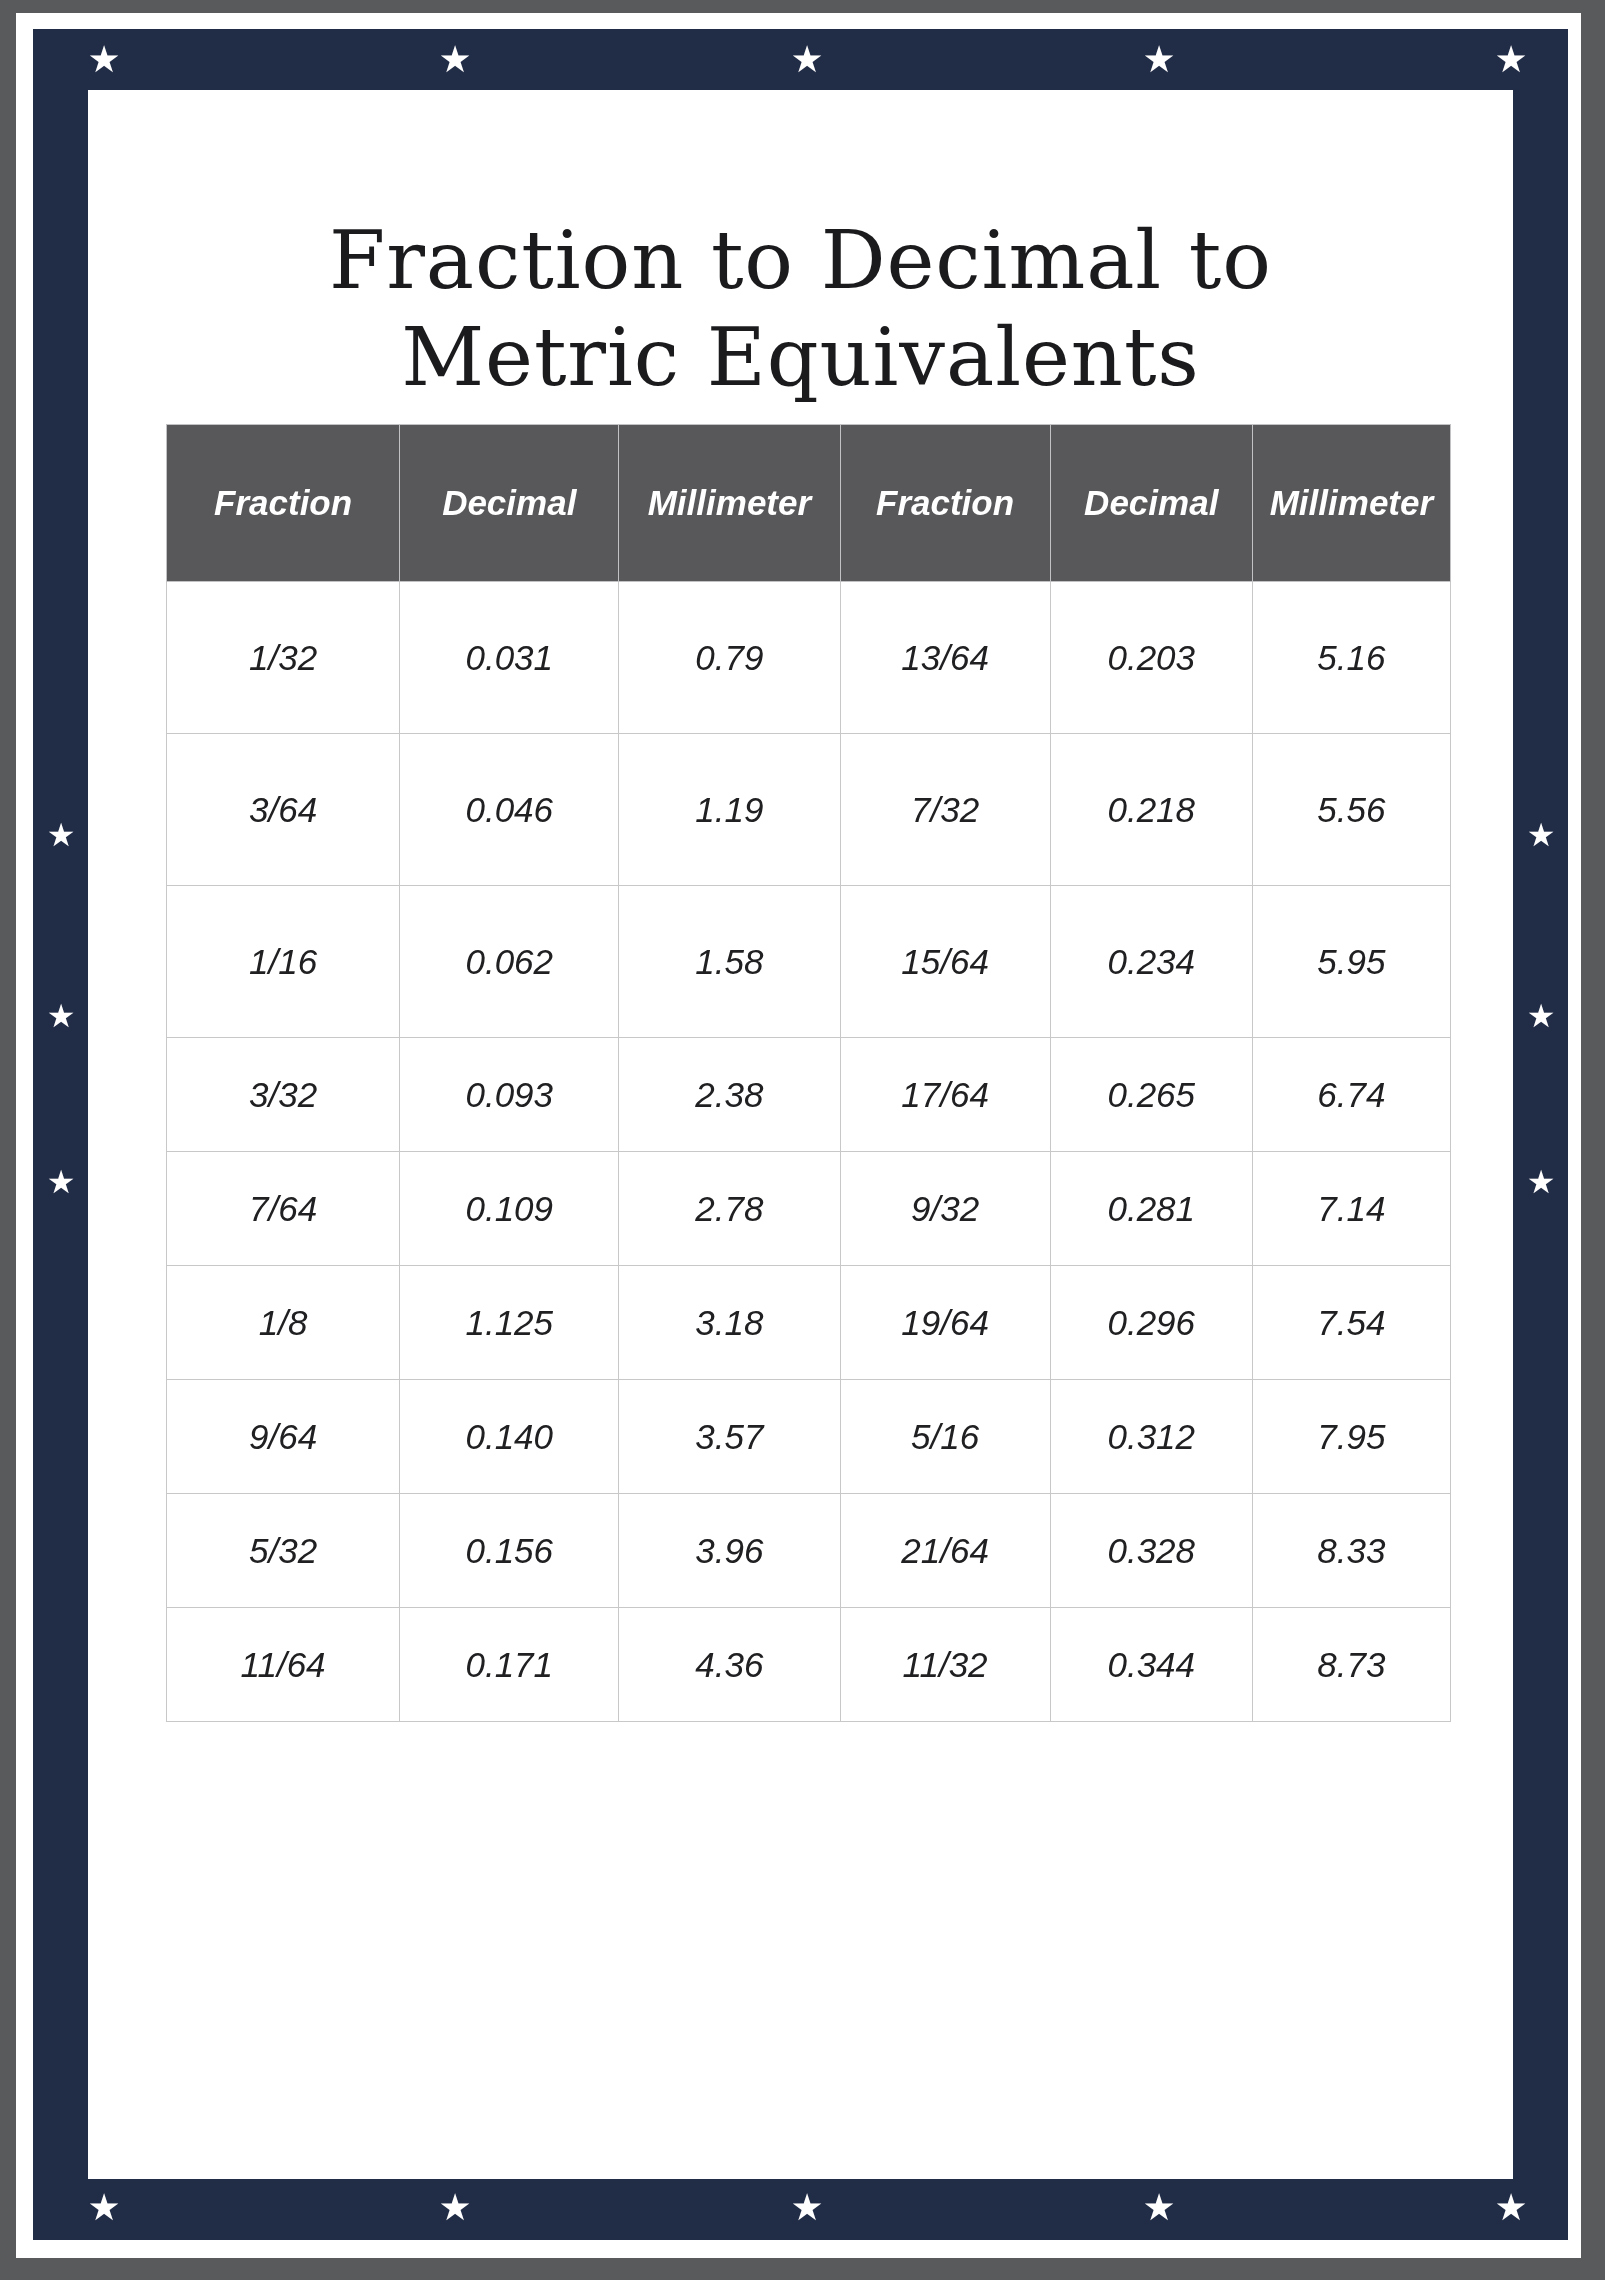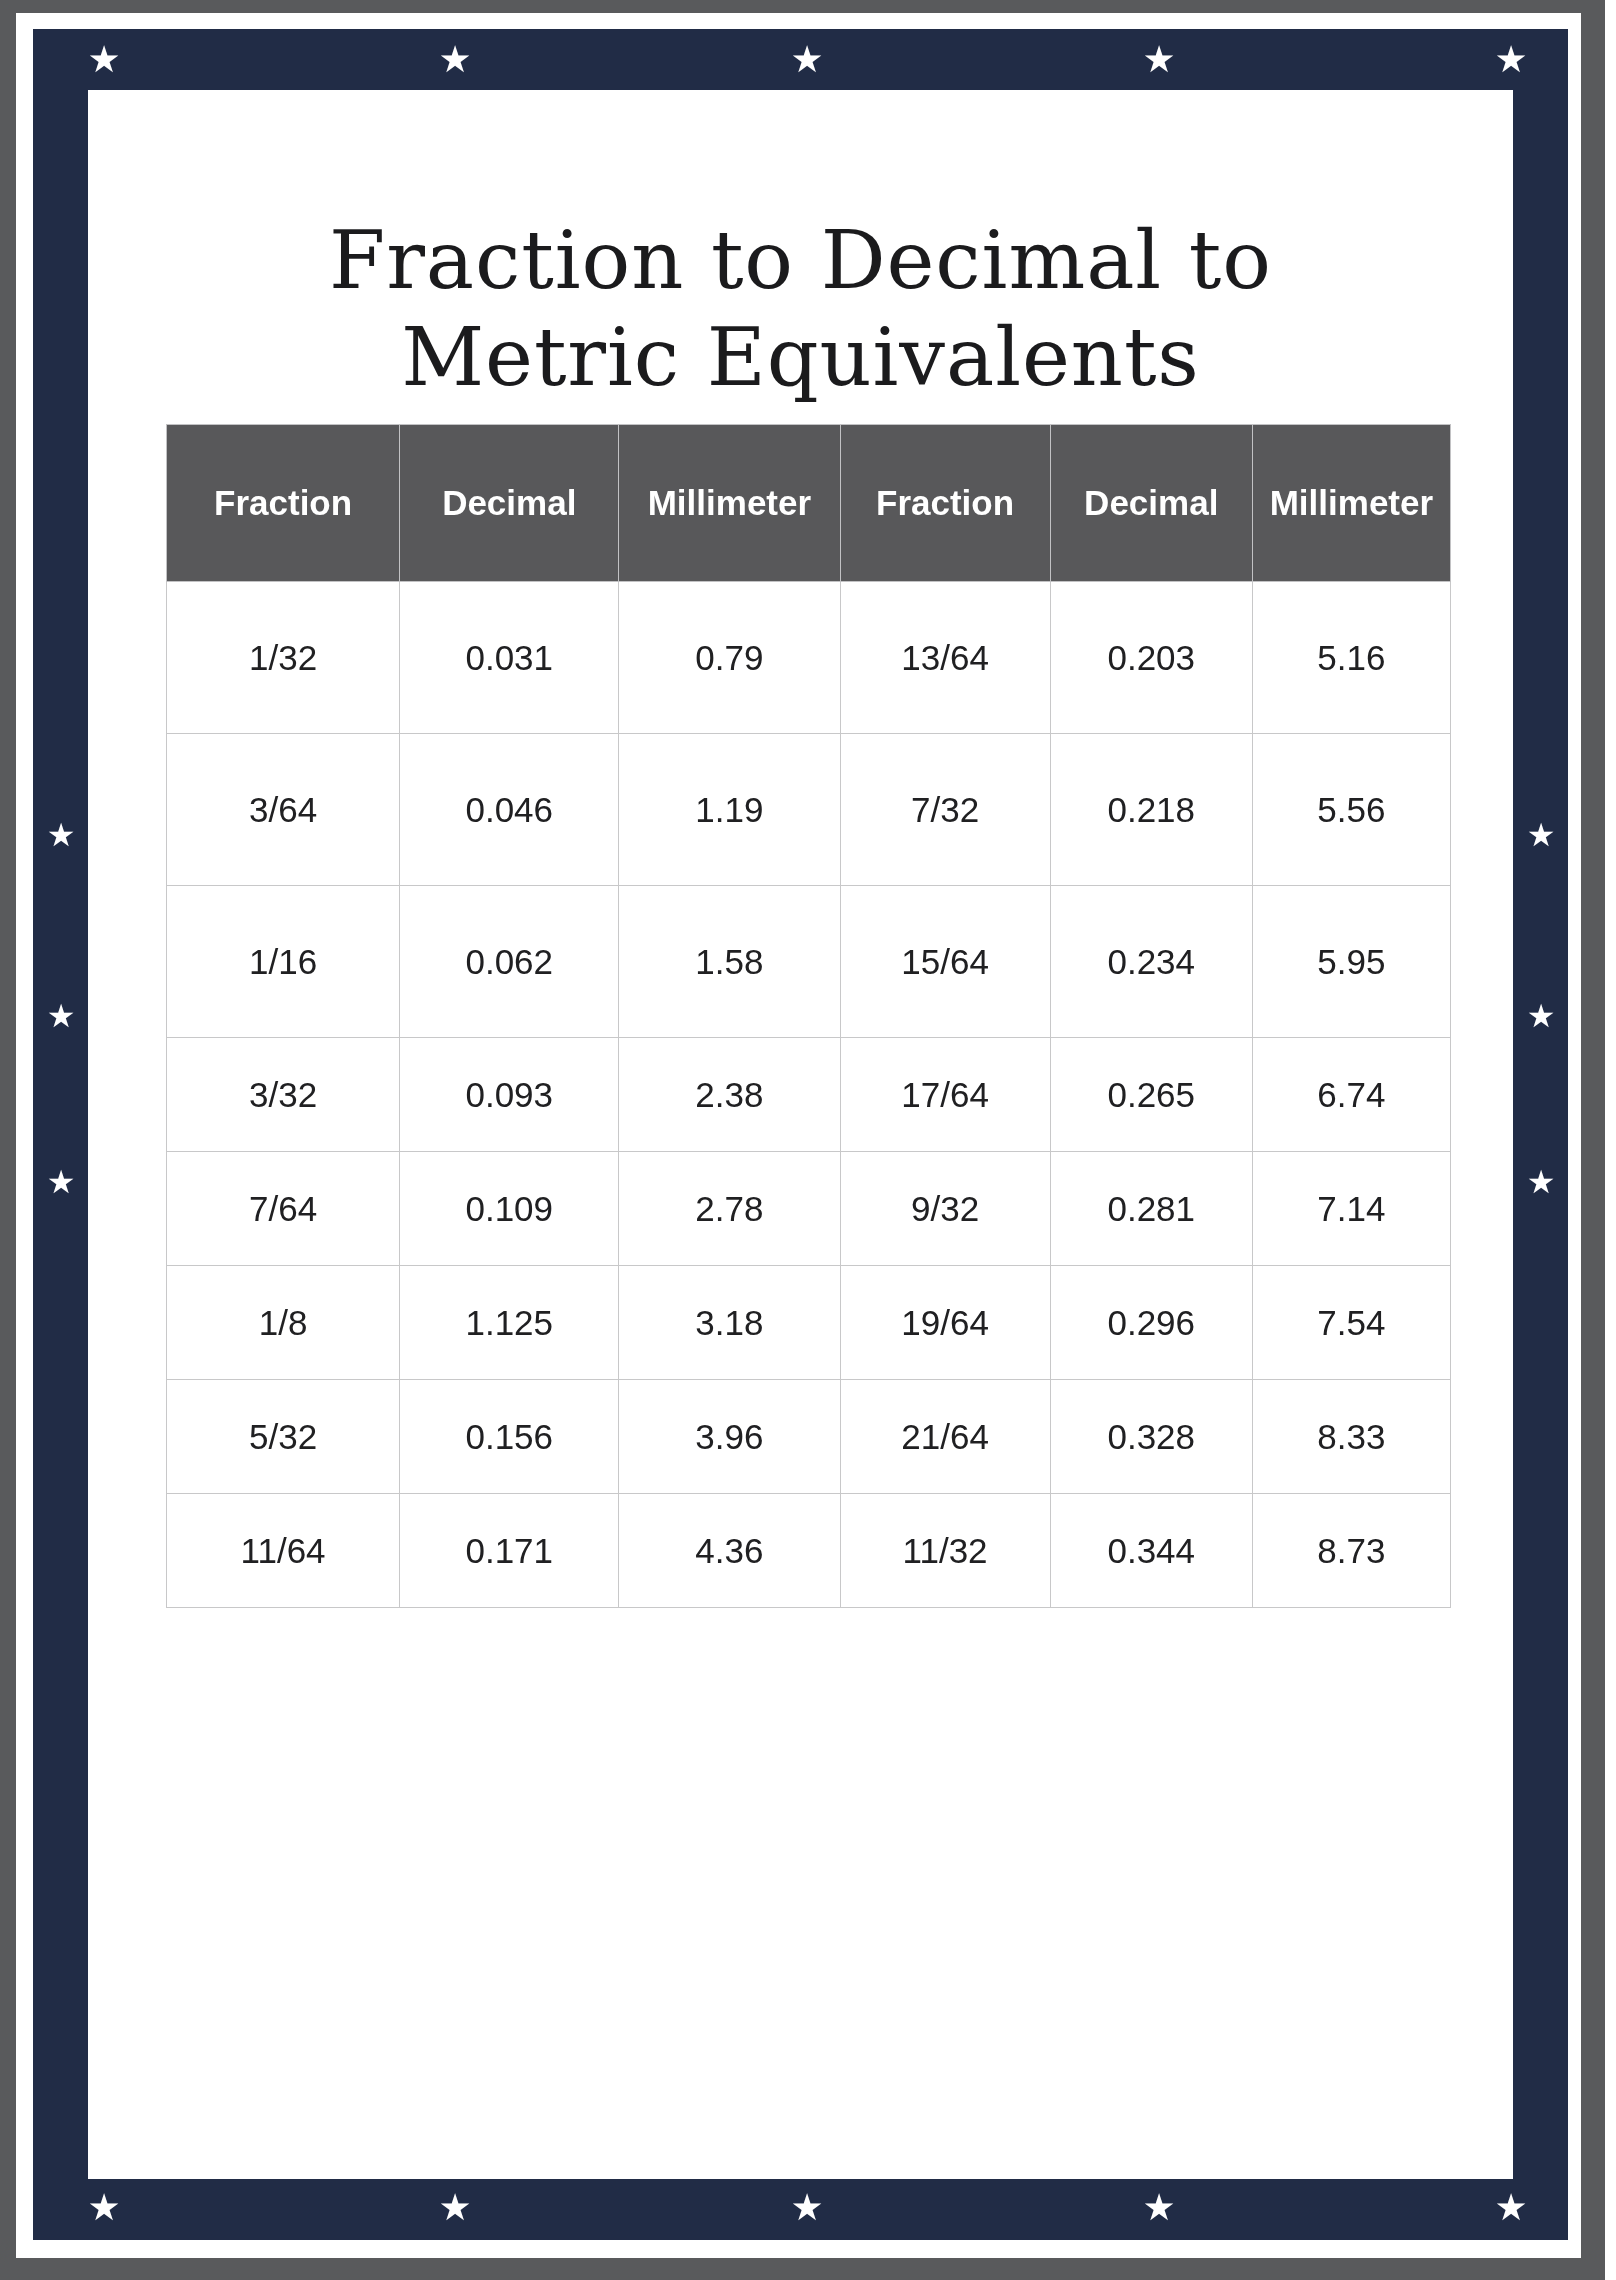--- a/index.html
+++ b/index.html
@@ -57,20 +57,21 @@
     letter-spacing:0.9px;
     margin-top:45px;
   }
   
   table.conv{
     position:absolute;
     left:166px;top:424px;
     width:1285px;
     border-collapse:collapse;
     table-layout:fixed;
+    font-style:italic;
   }
   table.conv th{
     background:var(--header-gray);
     color:#ffffff;
     font-weight:bold;
     font-size:35px;
     height:156px;
     text-align:center;
     vertical-align:middle;
     border:1.8px solid #c2c2c4;
@@ -183,20 +184,28 @@
         </tr>
         <tr class="short">
           <td>1/8</td>
           <td>1.125</td>
           <td>3.18</td>
           <td>19/64</td>
           <td>0.296</td>
           <td>7.54</td>
         </tr>
         <tr class="short">
+          <td>9/64</td>
+          <td>0.140</td>
+          <td>3.57</td>
+          <td>5/16</td>
+          <td>0.312</td>
+          <td>7.95</td>
+        </tr>
+        <tr class="short">
           <td>5/32</td>
           <td>0.156</td>
           <td>3.96</td>
           <td>21/64</td>
           <td>0.328</td>
           <td>8.33</td>
         </tr>
         <tr class="short">
           <td>11/64</td>
           <td>0.171</td>

